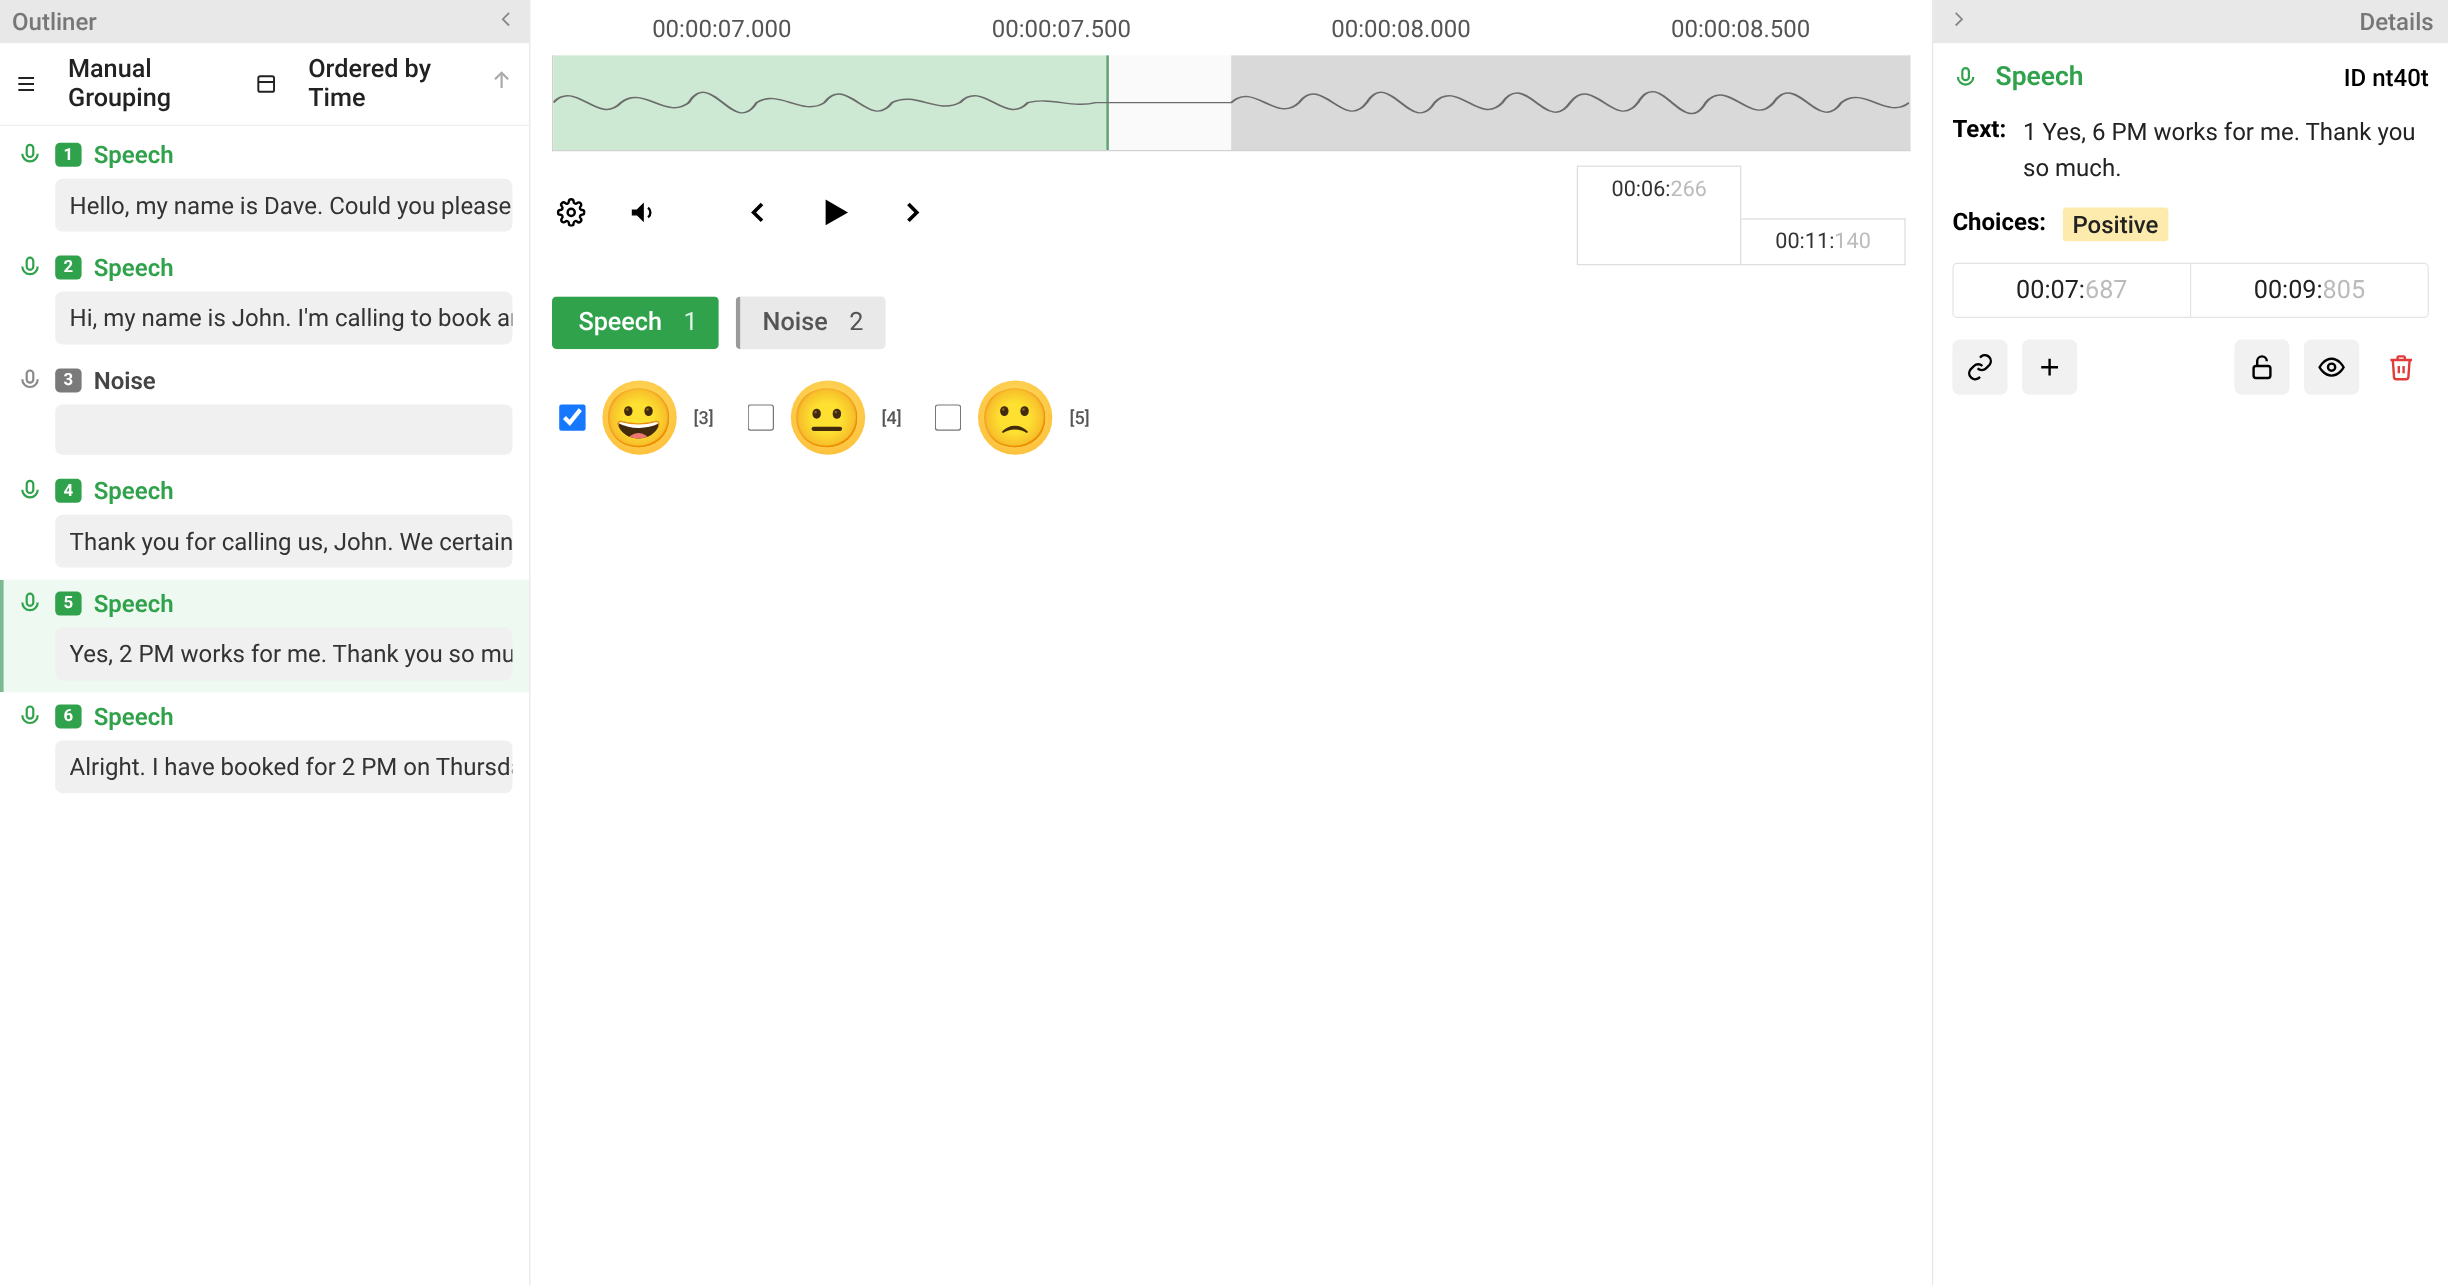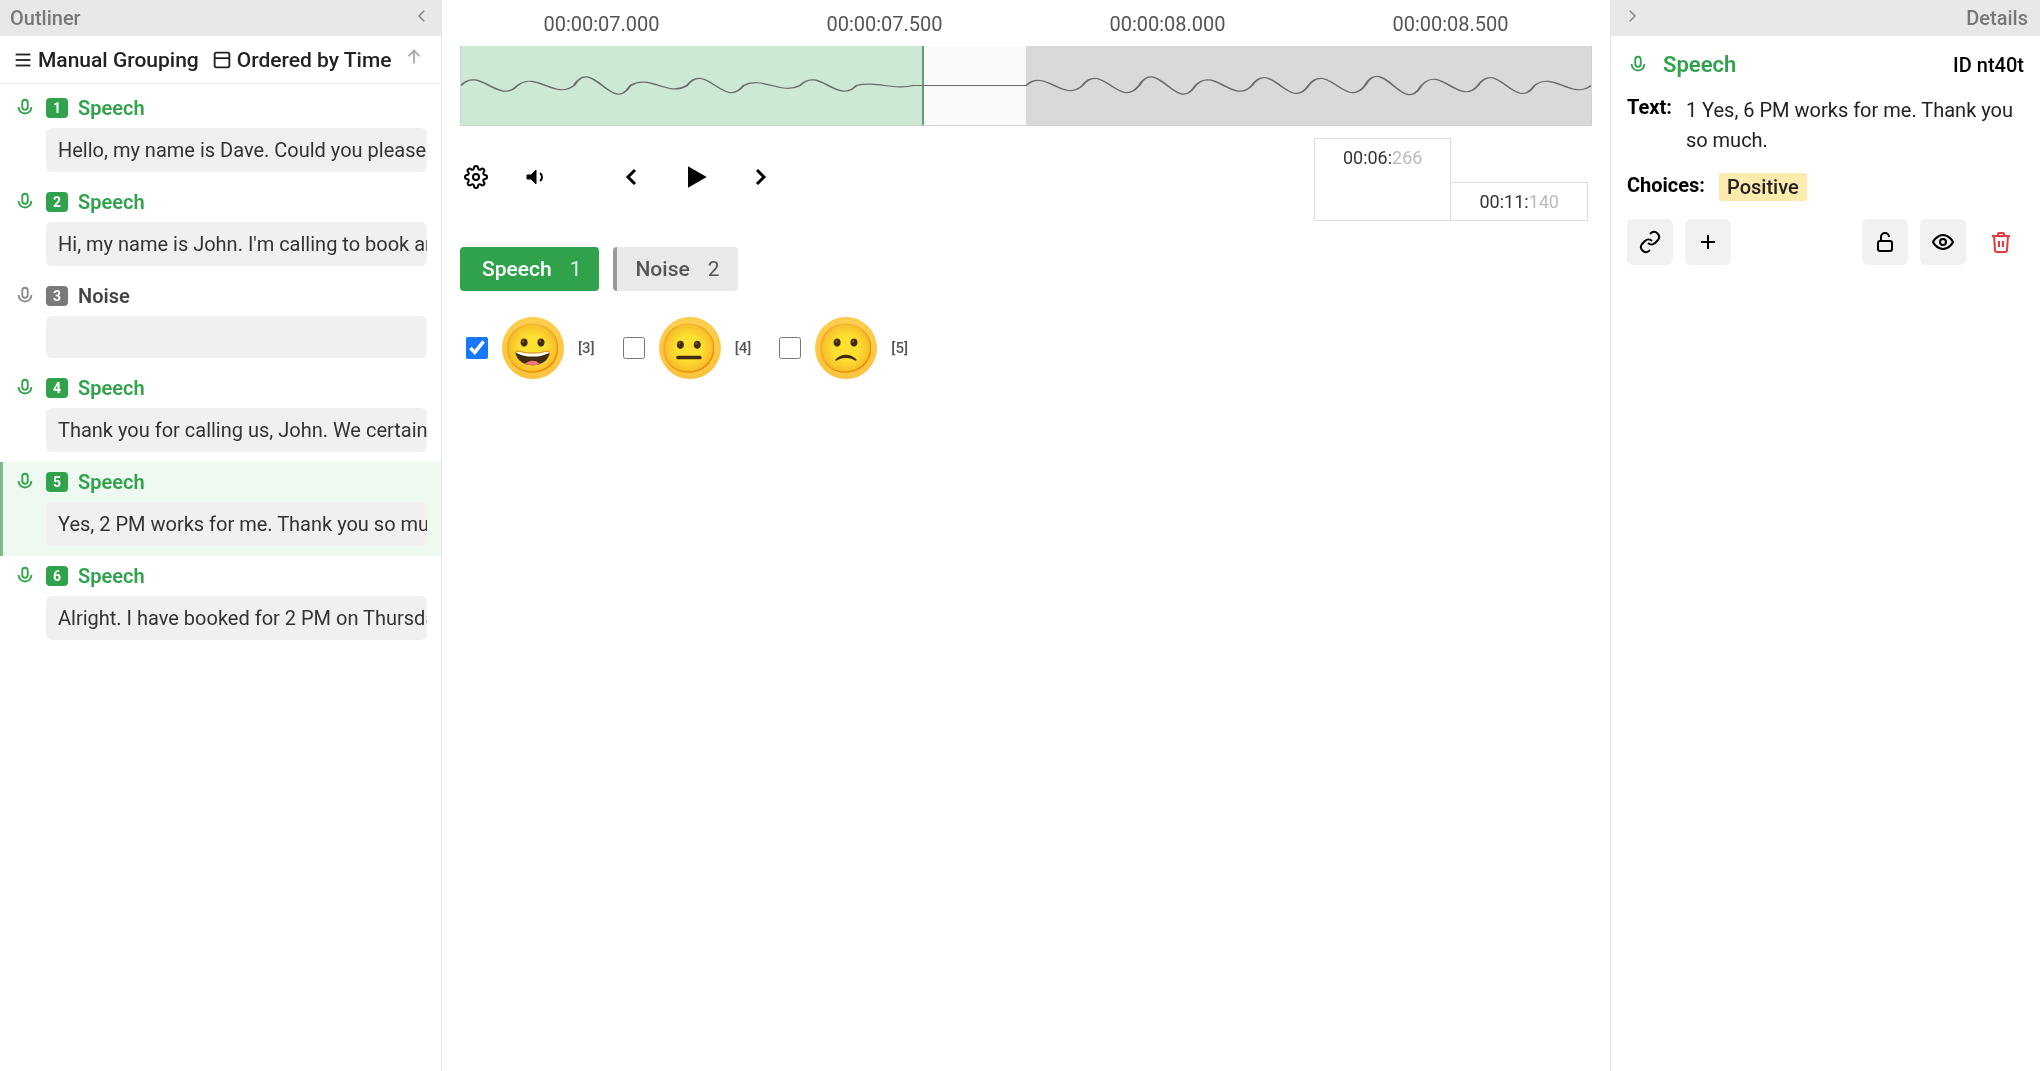--- a/index.html
+++ b/index.html
@@ -4,21 +4,21 @@
 <style>
   * { box-sizing: border-box; margin: 0; padding: 0; }
   html, body { height: 100%; font-family: -apple-system, BlinkMacSystemFont, "Segoe UI", Roboto, Helvetica, Arial, sans-serif; }
   body { display: flex; height: 100vh; overflow: hidden; background:#fff; }
 
   
   .outliner { width: 442px; flex: 0 0 442px; border-right: 1px solid #e6e6e6; display:flex; flex-direction:column; background:#fff;}
   .outliner-header { background:#e8e8e8; display:flex; align-items:center; padding:6px 10px; color:#777; font-size:20px; font-weight:500;}
   .outliner-header .spacer { flex:1; }
   .outliner-toolbar { display:flex; align-items:center; gap:12px; padding:10px 12px; border-bottom:1px solid #eee; font-size:21px; }
-  .outliner-toolbar .group, .outliner-toolbar .order { display:flex; align-items:center; gap:4px; color:#222; font-weight:500;}
+  .outliner-toolbar .group, .outliner-toolbar .order { display:flex; align-items:center; gap:25px; color:#222; font-weight:500;}
   .outliner-toolbar svg { width:22px; height:22px; stroke:#222; }
   .arrow-up svg { stroke:#aaa; }
 
   .segments { flex:1; overflow:auto; padding-top:4px;}
   .segment { padding:8px 14px 10px 14px; }
   .segment.active { background:#eef9f1; box-shadow: inset 3px 0 0 #7cb98f; }
   .seg-header { display:flex; align-items:center; gap:10px; font-size:20px; }
   .seg-header .mic { width:22px; height:22px; }
   .seg-header .badge { background:#31a24c; color:#fff; border-radius:4px; font-size:14px; font-weight:700; padding:2px 7px; min-width:22px; text-align:center; }
   .seg-header .badge.gray { background:#7a7a7a; }
@@ -316,20 +316,24 @@
     <div class="drow text">
       <span class="k">Text:</span>
       <span class="val">
         <span>1</span>&nbsp;<span>Yes, 6 PM works for me. Thank you so much.</span>
       </span>
     </div>
     <div class="drow choices">
       <span class="k">Choices:</span>
       <span class="chip">Positive</span>
     </div>
+    <div class="dtime-row">
+      <div class="dtime-box"><span>00:07:</span><span class="ms">687</span></div>
+      <div class="dtime-box"><span>00:09:</span><span class="ms">805</span></div>
+    </div>
     <div class="dactions">
       <div class="ibtn">
           <svg viewBox="0 0 24 24">
             <path d="M10 13a5 5 0 0 0 7 0l3-3a5 5 0 0 0-7-7l-1 1"></path>
             <path d="M14 11a5 5 0 0 0-7 0l-3 3a5 5 0 0 0 7 7l1-1"></path>
           </svg>
         </div>
       <div class="ibtn">
           <svg viewBox="0 0 24 24">
             <line x1="12" y1="5" x2="12" y2="19"></line>

